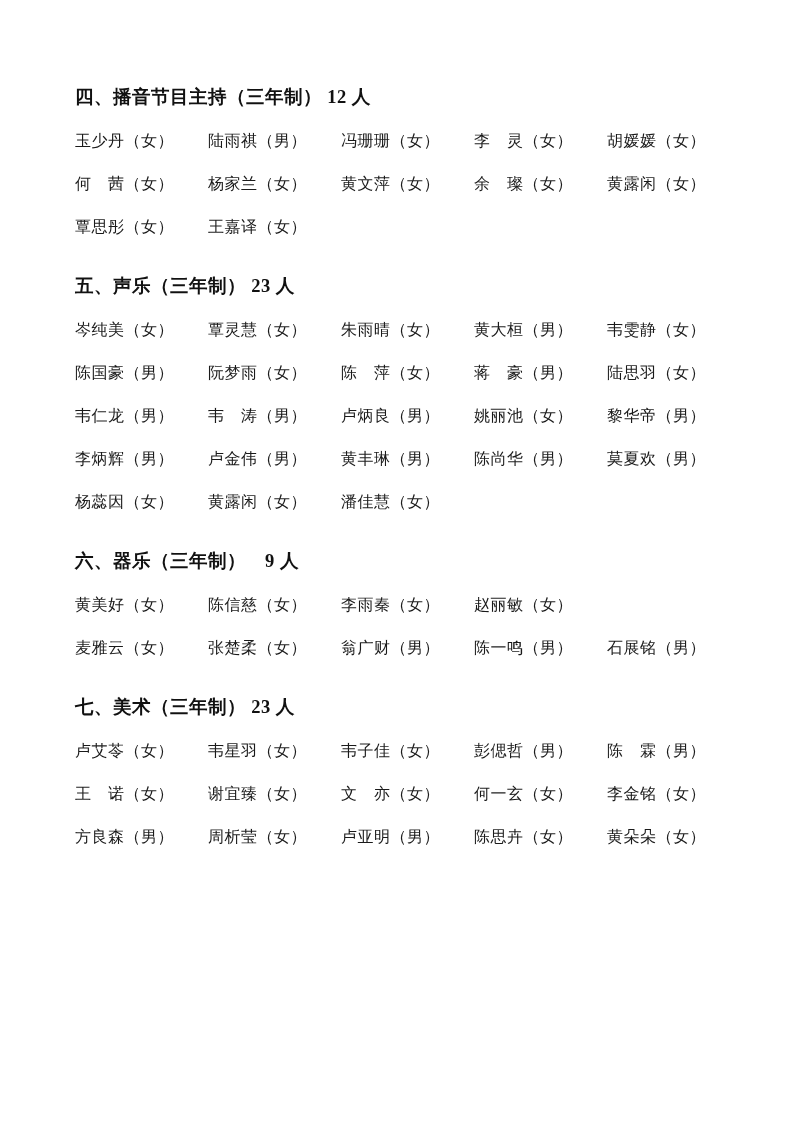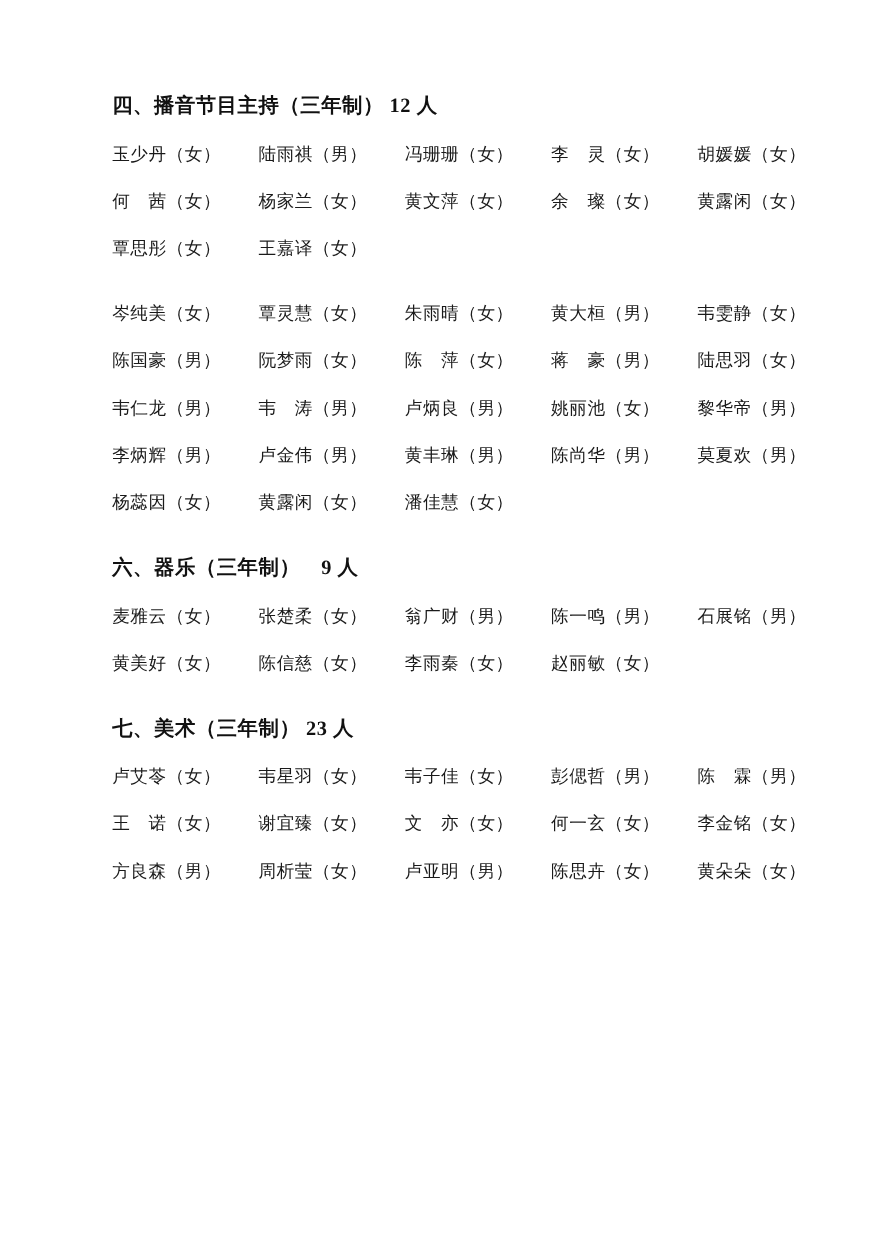--- a/index.html
+++ b/index.html
@@ -11,21 +11,21 @@
     width: 800px;
     height: 1131px;
     overflow: hidden;
     font-family: "Liberation Serif", "DejaVu Serif", serif;
     color: #121212;
   }
   .page {
     box-sizing: border-box;
     width: 800px;
     height: 1131px;
-    padding: 85px 60px 0 102px;
+    padding: 85px 60px 0 75px;
     background: #ffffff;
   }
   section.roster-section {
     margin: 0 0 36px 0;
   }
   h2.section-header {
     margin: 0 0 20px 0;
     font-size: 18.5px;
     line-height: 24px;
     font-weight: bold;
@@ -74,20 +74,21 @@
           <span class="name-cell">黄露闲（女）</span>
         </div>
         <div class="name-row">
           <span class="name-cell">覃思彤（女）</span>
           <span class="name-cell">王嘉译（女）</span>
         </div>
       </div>
   </section>
 
   <section class="roster-section">
+    <h2 class="section-header">五、声乐（三年制） 23 人</h2>
     <div class="name-rows">
         <div class="name-row">
           <span class="name-cell">岑纯美（女）</span>
           <span class="name-cell">覃灵慧（女）</span>
           <span class="name-cell">朱雨晴（女）</span>
           <span class="name-cell">黄大桓（男）</span>
           <span class="name-cell">韦雯静（女）</span>
         </div>
         <div class="name-row">
           <span class="name-cell">陈国豪（男）</span>
@@ -115,31 +116,31 @@
           <span class="name-cell">黄露闲（女）</span>
           <span class="name-cell">潘佳慧（女）</span>
         </div>
       </div>
   </section>
 
   <section class="roster-section">
     <h2 class="section-header">六、器乐（三年制）　9 人</h2>
     <div class="name-rows">
         <div class="name-row">
+          <span class="name-cell">黄美好（女）</span>
+          <span class="name-cell">陈信慈（女）</span>
+          <span class="name-cell">李雨秦（女）</span>
+          <span class="name-cell">赵丽敏（女）</span>
+        </div>
+        <div class="name-row">
           <span class="name-cell">麦雅云（女）</span>
           <span class="name-cell">张楚柔（女）</span>
           <span class="name-cell">翁广财（男）</span>
           <span class="name-cell">陈一鸣（男）</span>
           <span class="name-cell">石展铭（男）</span>
-        </div>
-        <div class="name-row">
-          <span class="name-cell">黄美好（女）</span>
-          <span class="name-cell">陈信慈（女）</span>
-          <span class="name-cell">李雨秦（女）</span>
-          <span class="name-cell">赵丽敏（女）</span>
         </div>
       </div>
   </section>
 
   <section class="roster-section">
     <h2 class="section-header">七、美术（三年制） 23 人</h2>
     <div class="name-rows">
         <div class="name-row">
           <span class="name-cell">卢艾苓（女）</span>
           <span class="name-cell">韦星羽（女）</span>

